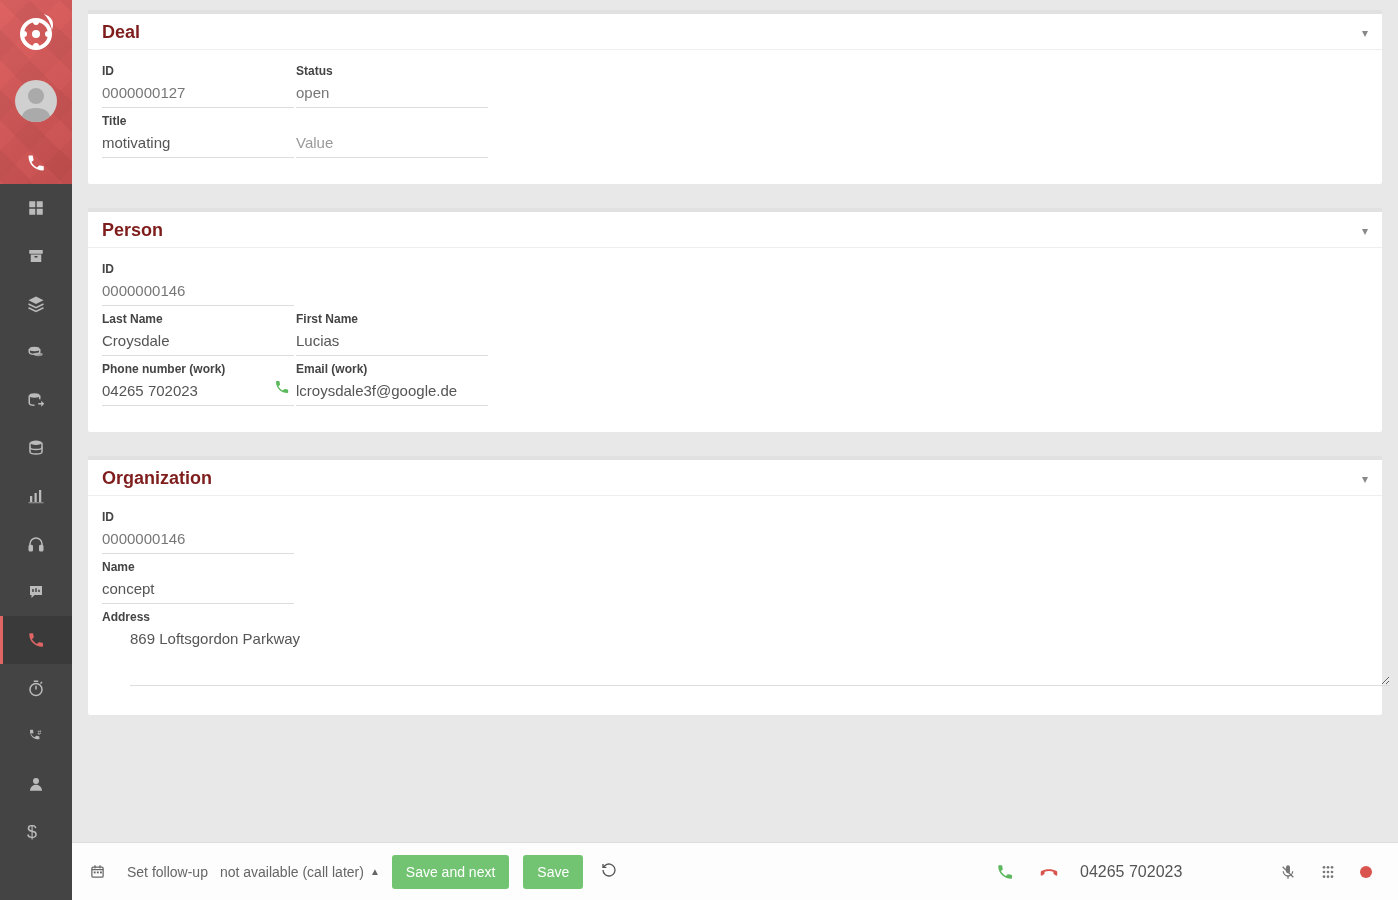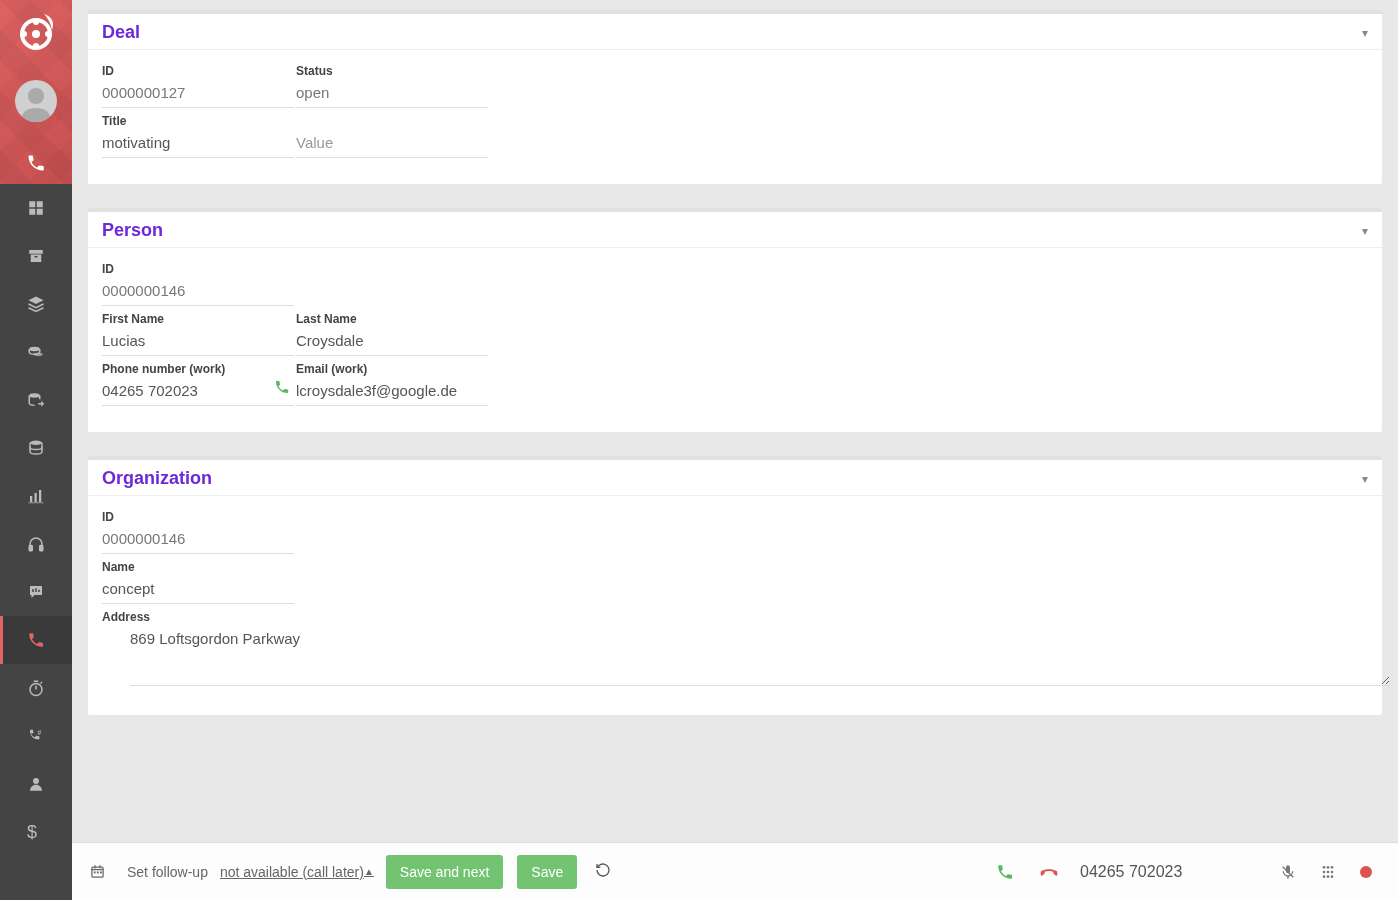--- a/index.html
+++ b/index.html
@@ -86,21 +86,21 @@
   background: #fff;
   margin-bottom: 24px;
   border-top: 4px solid #e1e1e1;
   border-radius: 2px;
 }
 .panel-header {
   display: flex; align-items: center; justify-content: space-between;
   padding: 8px 14px 6px 14px;
   border-bottom: 1px solid #eee;
 }
-.panel-title { font-size: 18px; font-weight: 700; color: #6d28d9; }
+.panel-title { font-size: 18px; font-weight: 700; color: #7f1d1d; }
 .chevron { color: #888; font-size: 12px; cursor:pointer;}
 .panel-body {
   padding: 8px 20px 26px 14px;
   display: flex; flex-wrap: wrap; gap: 0 2px;
 }
 .field {
   width: 192px;
   margin-top: 6px;
 }
 .field-wide { width: 100%; }
@@ -133,21 +133,21 @@
   height: 58px;
   background: #fdfdfd;
   border-top: 1px solid #ddd;
   display: flex; align-items: center;
   padding: 0 22px 0 18px;
   gap: 10px;
 }
 .footer-left { display:flex; align-items:center; gap: 12px; }
 .followup-label { display:flex; align-items:center; gap:22px; color:#666; }
 .dropdown {
-  color: #666; display:flex; align-items:center; cursor:pointer;text-decoration:underline;
+  color: #666; display:flex; align-items:center; gap:6px; cursor:pointer;
 }
 .btn {
   border: none; color: #fff; background: #72c472;
   padding: 9px 14px; border-radius: 3px; font-size: 14px;
   cursor:pointer;
 }
 .btn + .btn { margin-left: 2px; }
 .undo-btn {
   background: none; border:none; color:#555; font-size:16px; cursor:pointer; padding:6px;
 }
@@ -326,26 +326,26 @@
           <h2 class="panel-title">Person</h2>
           <span class="chevron">▾</span>
         </div>
         <div class="panel-body">
           <div class="field">
             <label class="field-label">ID</label>
             <div class="field-value">0000000146</div>
           </div>
           <div style="flex-basis:100%"></div>
           <div class="field">
+            <label class="field-label">Last Name</label>
+            <input class="field-input" value="Croysdale" style="">
+          </div>
+          <div class="field">
             <label class="field-label">First Name</label>
             <input class="field-input" value="Lucias" style="">
-          </div>
-          <div class="field">
-            <label class="field-label">Last Name</label>
-            <input class="field-input" value="Croysdale" style="">
           </div>
           <div style="flex-basis:100%"></div>
           <div class="field field-phone">
             <label class="field-label">Phone number (work)</label>
             <input class="field-input" value="04265 702023" style="">
             <span class="phone-icon-inline">
               <svg width="16" height="16" viewBox="0 0 24 24" fill="currentColor">
                   <path d="M6.6 10.8c1.4 2.8 3.8 5.2 6.6 6.6l2.2-2.2c.3-.3.7-.4 1.1-.2 1.2.4 2.5.6 3.8.6.6 0 1 .4 1 1V20c0 .6-.4 1-1 1C10.6 21 3 13.4 3 4c0-.6.4-1 1-1h3.4c.6 0 1 .4 1 1 0 1.3.2 2.6.6 3.8.1.4 0 .8-.2 1.1L6.6 10.8z"></path>
                 </svg>
             </span>

